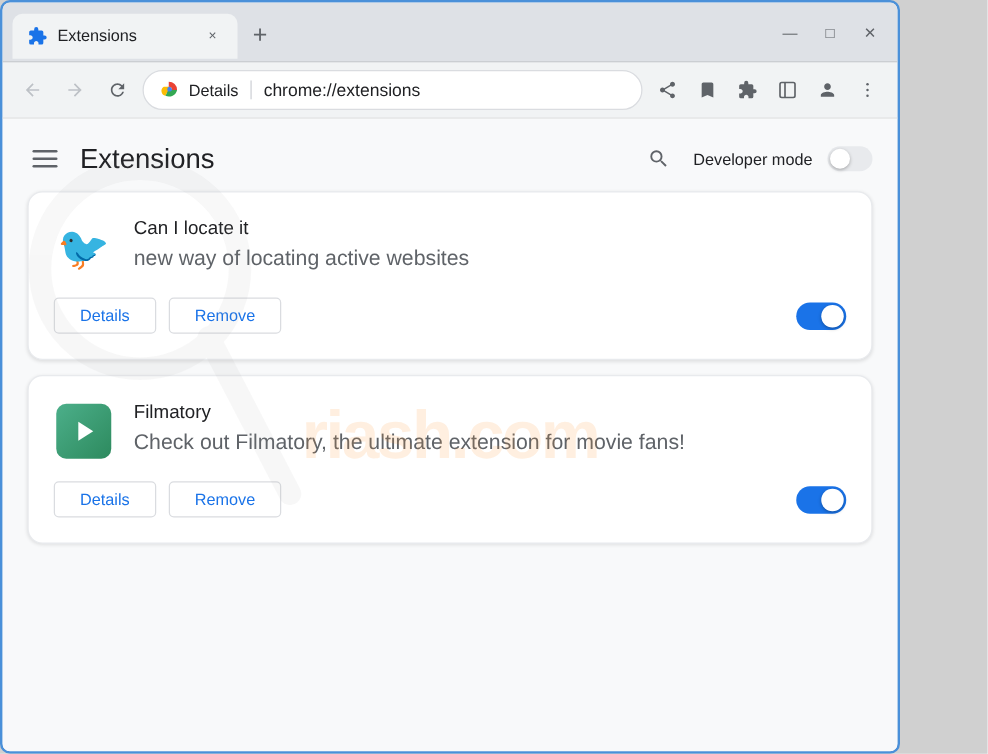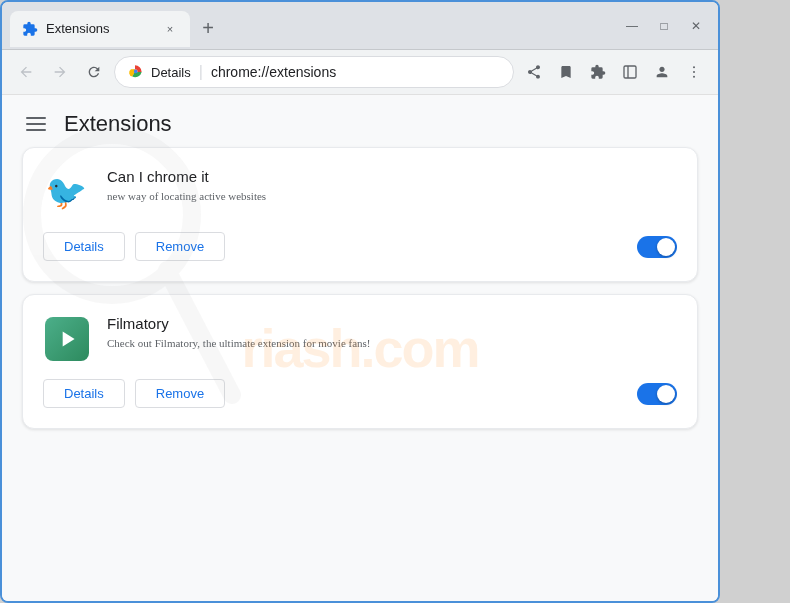--- a/index.html
+++ b/index.html
@@ -315,24 +315,23 @@
     }
 
     .ext-name {
       font-size: 15px;
       font-weight: 500;
       color: #202124;
       margin-bottom: 4px;
     }
 
     .ext-desc {
-      font-size: 11px;
+      font-size: 17px;
       color: #5f6368;
       line-height: 1.4;
-      font-family: Liberation Serif, serif;
     }
 
     .card-bottom {
       display: flex;
       align-items: center;
       justify-content: space-between;
     }
 
     .card-actions {
       display: flex;
@@ -491,34 +490,45 @@
 
     <div class="extensions-header">
       <div class="header-left">
         <div class="hamburger">
           <span></span>
           <span></span>
           <span></span>
         </div>
         <h1 class="page-title">Extensions</h1>
       </div>
+      <div class="header-right">
+        <div class="search-icon-btn">
+          <svg width="18" height="18" viewBox="0 0 24 24" fill="#5f6368">
+              <path d="M15.5 14h-.79l-.28-.27A6.471 6.471 0 0016 9.5 6.5 6.5 0 109.5 16c1.61 0 3.09-.59 4.23-1.57l.27.28v.79l5 4.99L20.49 19l-4.99-5zm-6 0C7.01 14 5 11.99 5 9.5S7.01 5 9.5 5 14 7.01 14 9.5 11.99 14 9.5 14z"></path>
+            </svg>
+        </div>
+        <span class="dev-mode-label">Developer mode</span>
+        <div class="toggle-switch">
+          <div class="toggle-knob"></div>
+        </div>
+      </div>
     </div>
 
     <div class="extensions-list">
 
       <div class="extension-card">
         <div class="card-top">
           <div class="ext-icon">
 
             <svg width="44" height="44" viewBox="0 0 44 44">
               <text x="22" y="34" text-anchor="middle" font-size="34" fill="#1a1a1a">🐦</text>
             </svg>
           </div>
           <div class="ext-info">
-            <div class="ext-name">Can I chrome it</div>
+            <div class="ext-name">Can I locate it</div>
             <div class="ext-desc">new way of locating active websites</div>
           </div>
         </div>
         <div class="card-bottom">
           <div class="card-actions">
             <button class="action-btn">Details</button>
             <button class="action-btn">Remove</button>
           </div>
           <div class="ext-toggle">
             <div class="ext-toggle-knob"></div>

